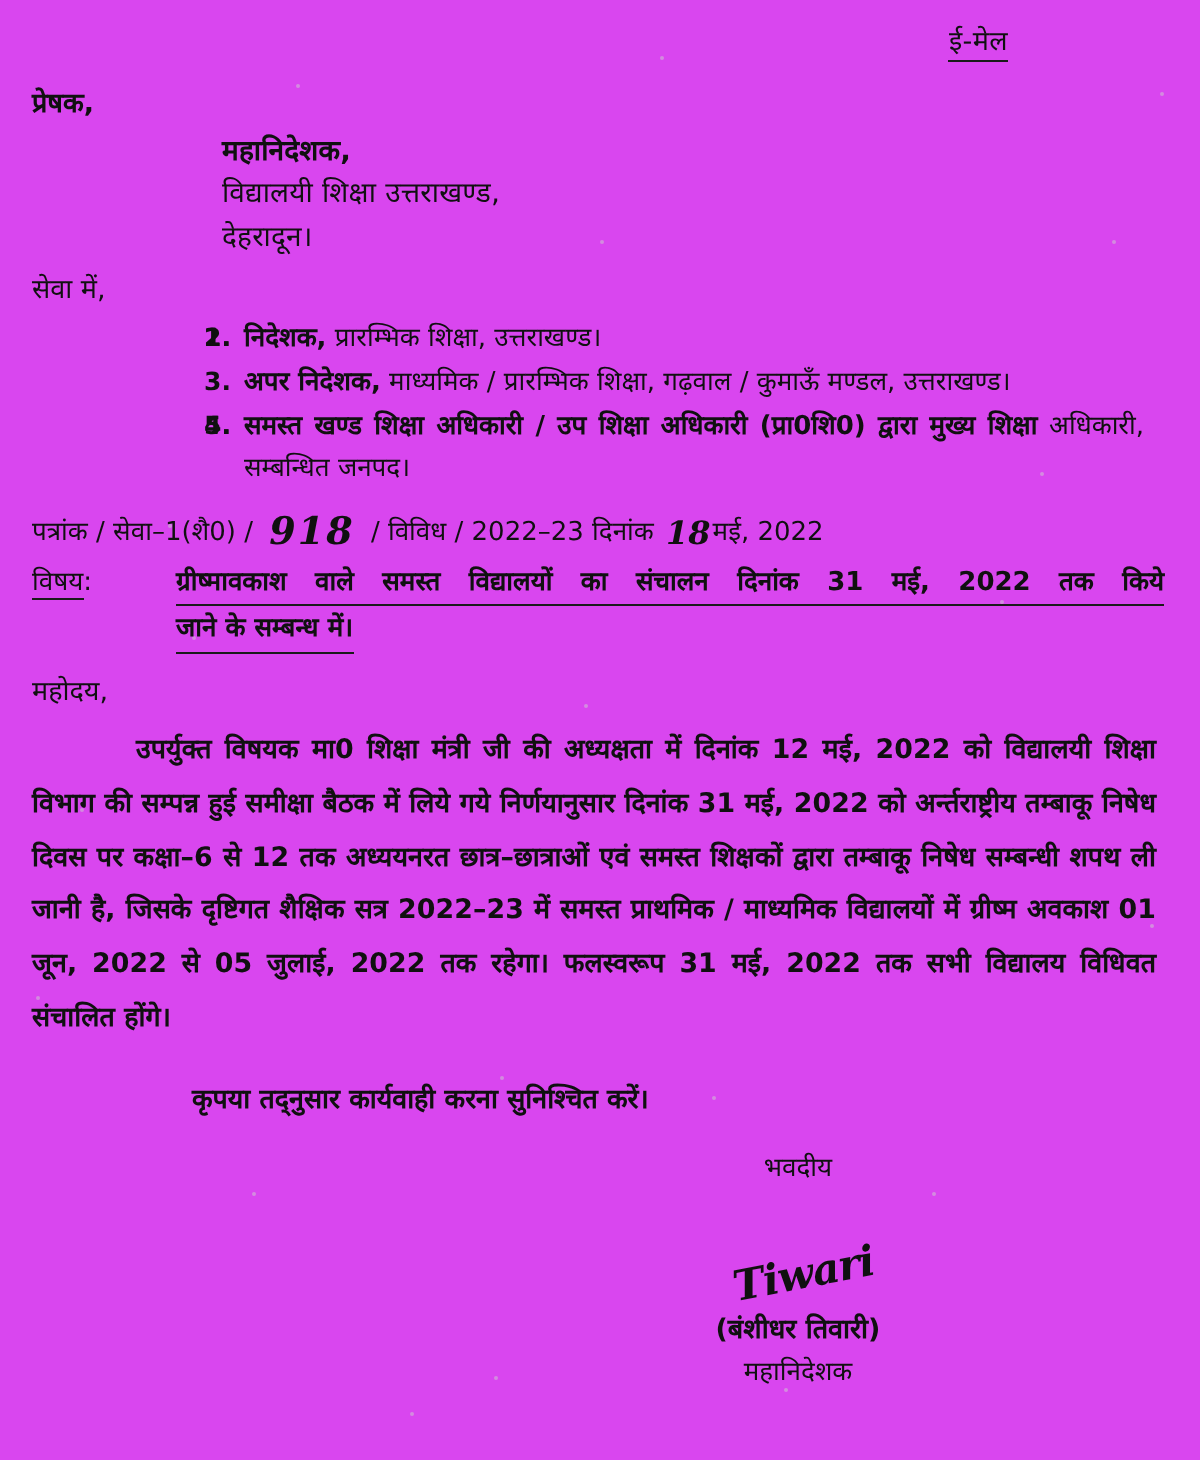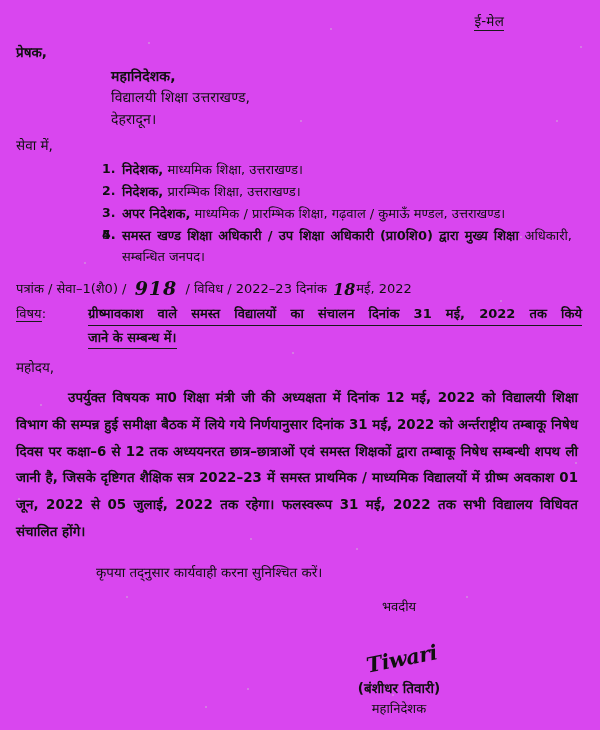--- a/index.html
+++ b/index.html
@@ -167,21 +167,21 @@
     text-indent: 52px;
     font-weight: 600;
     letter-spacing: .05px;
     padding-right: 4px;
   }
   .closing-para {
     margin-top: 16px;
     font-size: 13.4px;
     line-height: 1.6;
     text-indent: 80px;
-    font-weight: 400;
+    font-weight: 700;
   }
 
   
   .sign-wrap {
     margin-top: 14px;
     text-align: center;
     padding-left: 220px;
     padding-right: 20px;
     font-size: 13px;
     line-height: 1.55;
@@ -245,21 +245,21 @@
 
     <div class="from-block">
       <div class="ln1">महानिदेशक,</div>
       <div class="ln2">विद्यालयी शिक्षा उत्तराखण्ड,</div>
       <div class="ln3">देहरादून।</div>
     </div>
 
     <div class="to-label">सेवा में,</div>
 
     <ol class="recipients" id="recipient-list">
-        <li><span class="num">1.</span><span class="txt"><b>निदेशक,</b><span> माध्यमिक शिक्षा, उत्तराखण्ड।</span></span></li>
+        <li><span class="num">1.</span></li>
         <li><span class="num">2.</span><span class="txt"><b>निदेशक,</b><span> प्रारम्भिक शिक्षा, उत्तराखण्ड।</span></span></li>
         <li><span class="num">3.</span><span class="txt"><b>अपर निदेशक,</b><span> माध्यमिक / प्रारम्भिक शिक्षा, गढ़वाल / कुमाऊँ मण्डल, उत्तराखण्ड।</span></span></li>
         <li><span class="num">4.</span></li>
         <li><span class="num">5.</span><span class="txt"><b>समस्त खण्ड शिक्षा अधिकारी / उप शिक्षा अधिकारी (प्रा0शि0) द्वारा मुख्य शिक्षा</b><span> अधिकारी, सम्बन्धित जनपद।</span></span></li>
       </ol>
 
     <div class="refline">
       <span>पत्रांक / सेवा–1(शै0) /</span>
       <span class="hand">918</span>
       <span>/ विविध / 2022–23</span>

